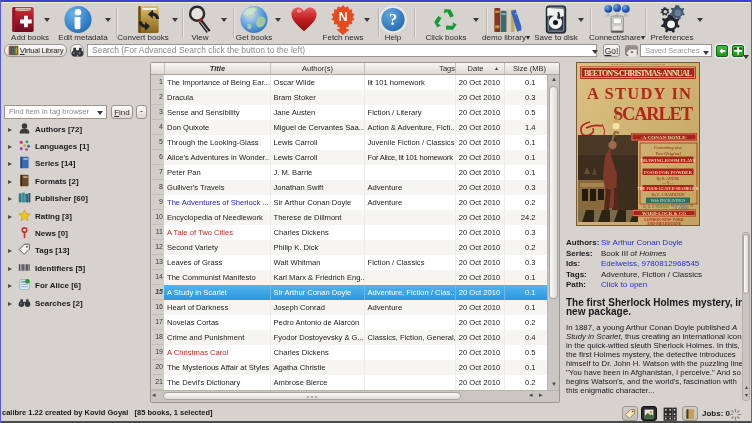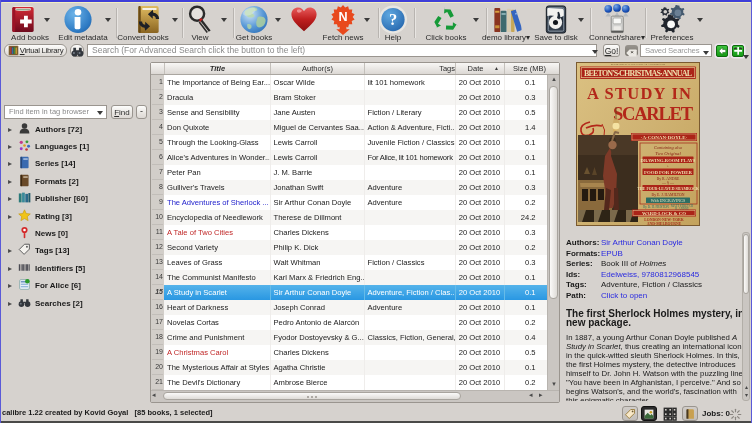--- a/index.html
+++ b/index.html
@@ -620,24 +620,20 @@
 </svg>
 </div>
 <div class="abs" style="left:4px;top:178px;width:180px;height:163px;overflow:hidden;font-size:8px;color:#1a1a1a;line-height:10.6px;">
 <table style="border-collapse:collapse;font-size:8px;line-height:10.6px;">
 <tbody>
             <tr>
               <td class="meta-lbl" style="width:35px;padding-right:0;white-space:nowrap;vertical-align:top;">Authors:</td>
               <td style="white-space:nowrap;"><a class="lnk">Sir Arthur Conan Doyle</a></td>
             </tr>
 <tr>
-              <td class="meta-lbl" style="width:35px;padding-right:0;white-space:nowrap;vertical-align:top;">Formats:</td>
-              <td style="white-space:nowrap;"><a class="lnk">EPUB</a></td>
-            </tr>
-<tr>
               <td class="meta-lbl" style="width:35px;padding-right:0;white-space:nowrap;vertical-align:top;">Series:</td>
               <td style="white-space:nowrap;">Book III of <i>Holmes</i></td>
             </tr>
 <tr>
               <td class="meta-lbl" style="width:35px;padding-right:12px;white-space:nowrap;vertical-align:top;">Ids:</td>
               <td style="white-space:nowrap;margin-top:24px;"><a class="lnk">Edelweiss, 9780812968545</a></td>
             </tr>
 <tr>
               <td class="meta-lbl" style="width:35px;padding-right:0;white-space:nowrap;vertical-align:top;">Tags:</td>
               <td style="white-space:nowrap;">Adventure, Fiction / Classics</td>

